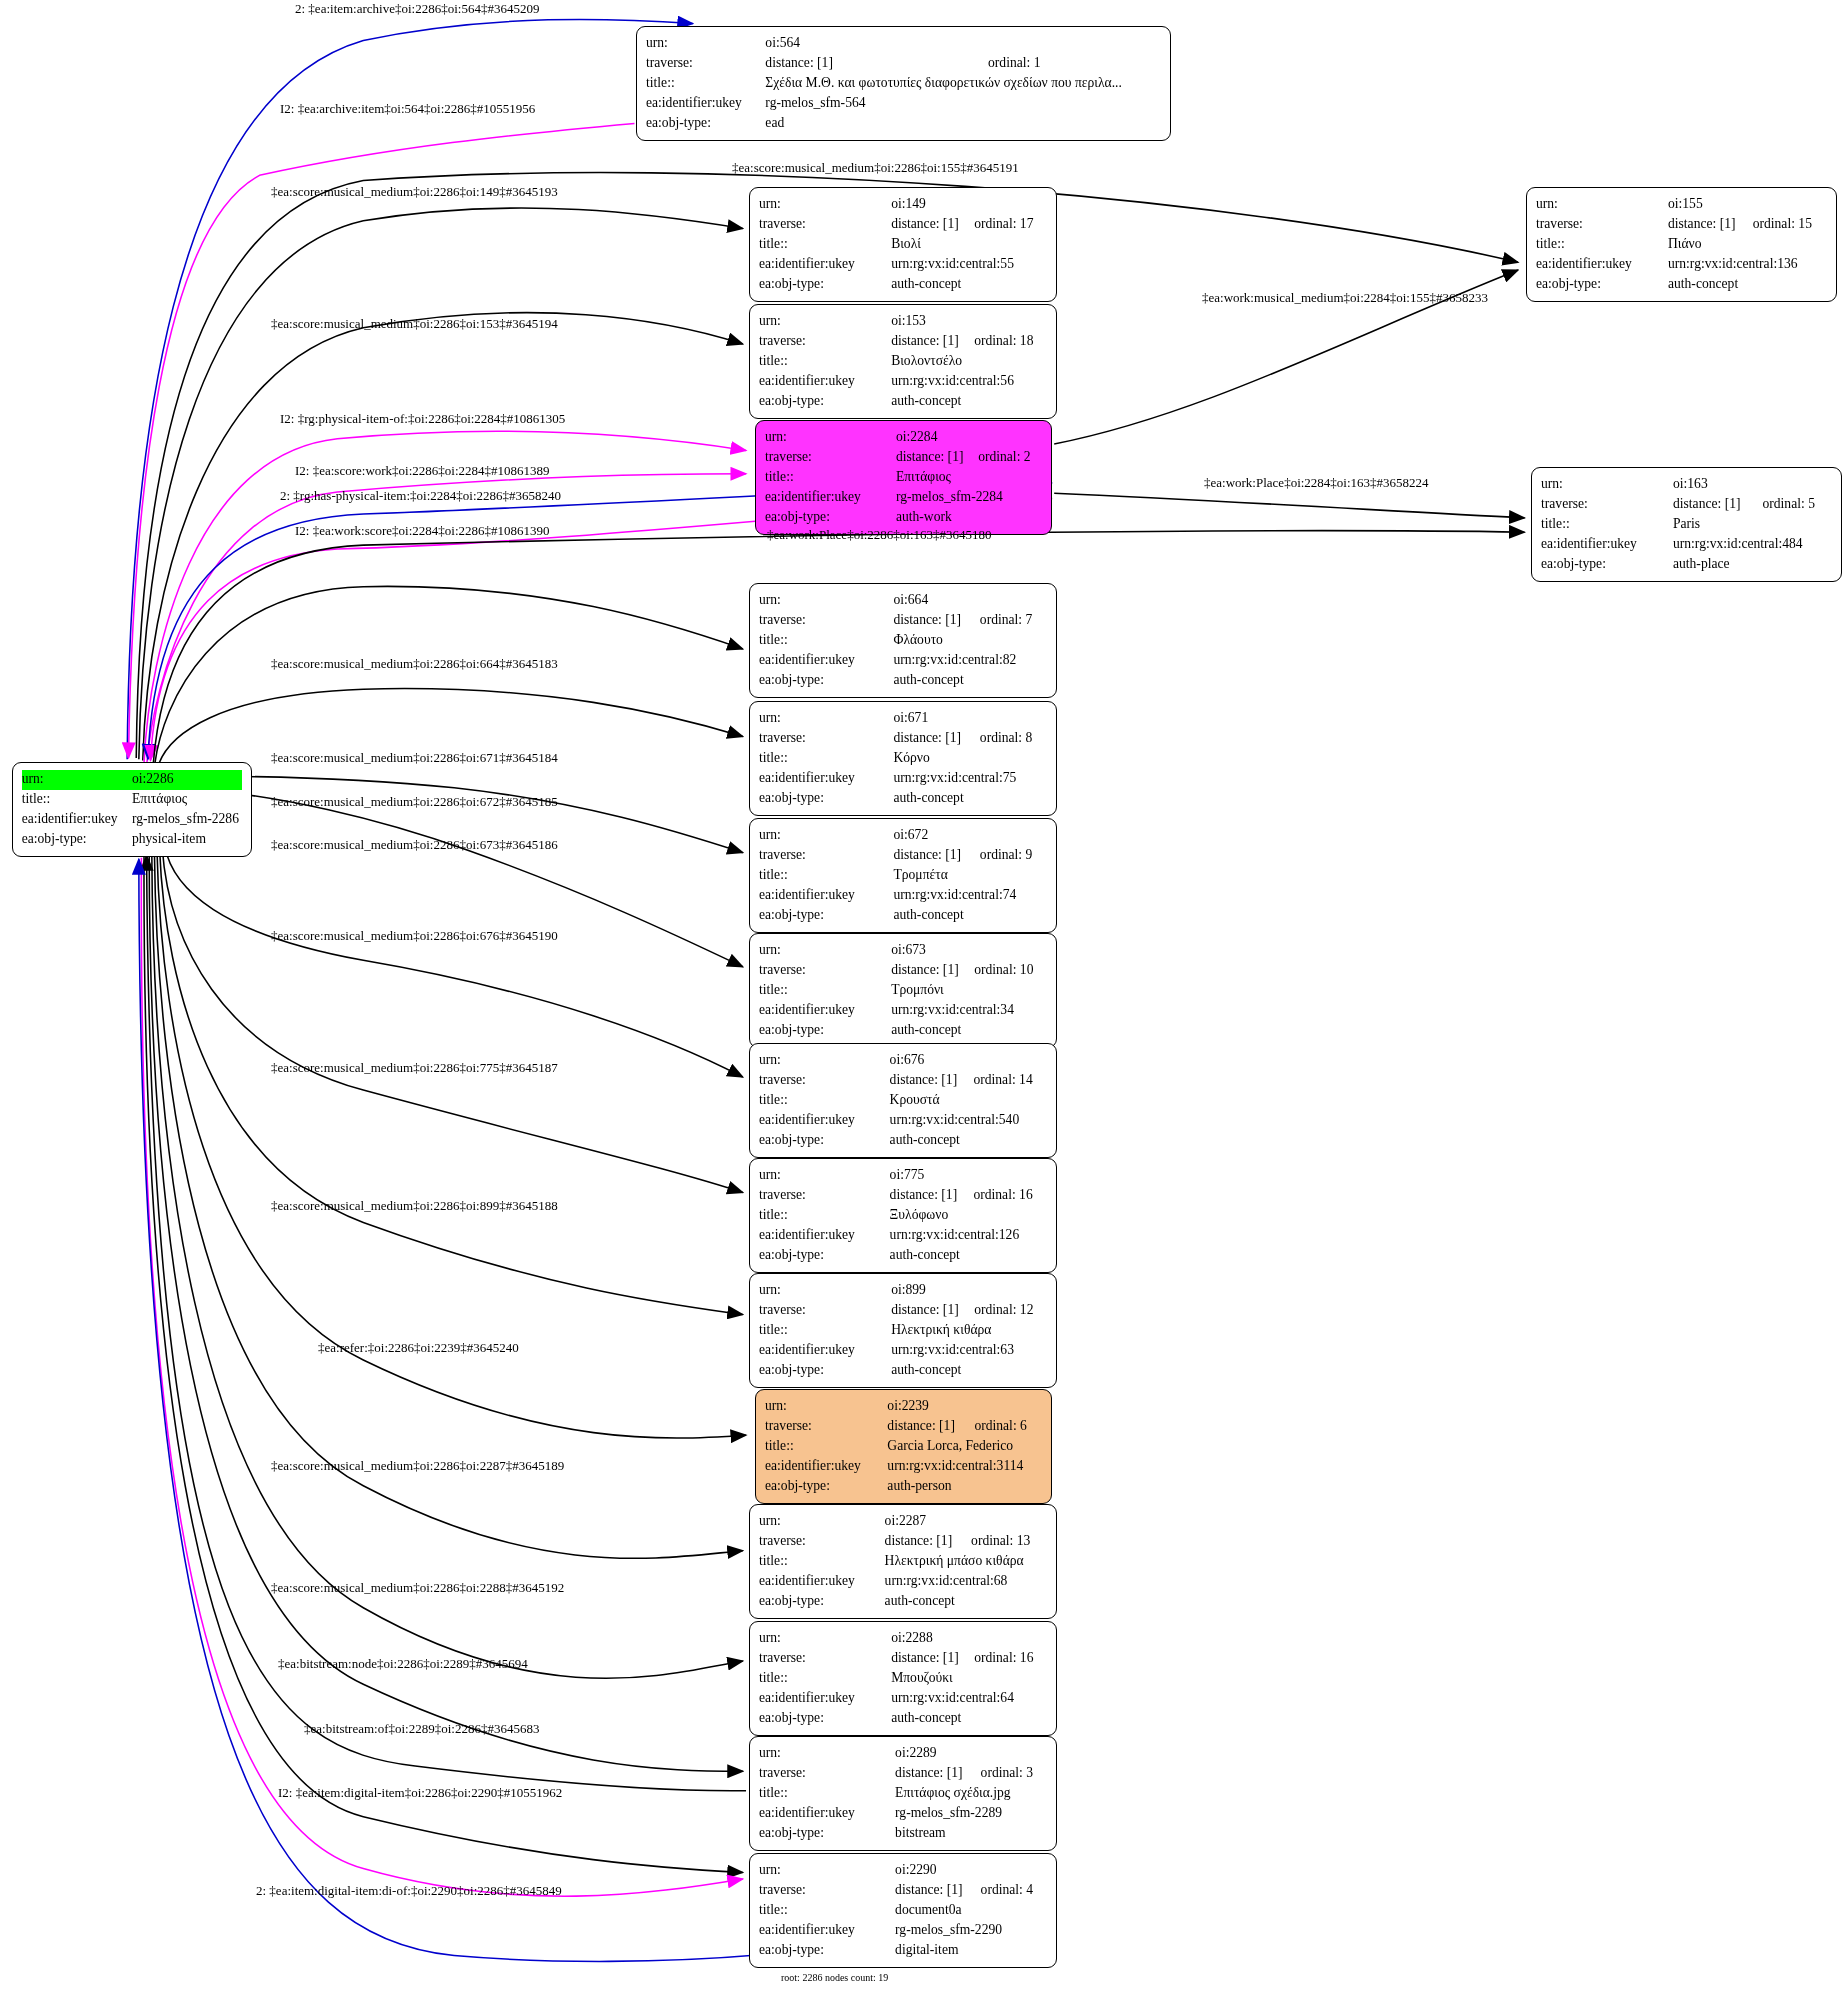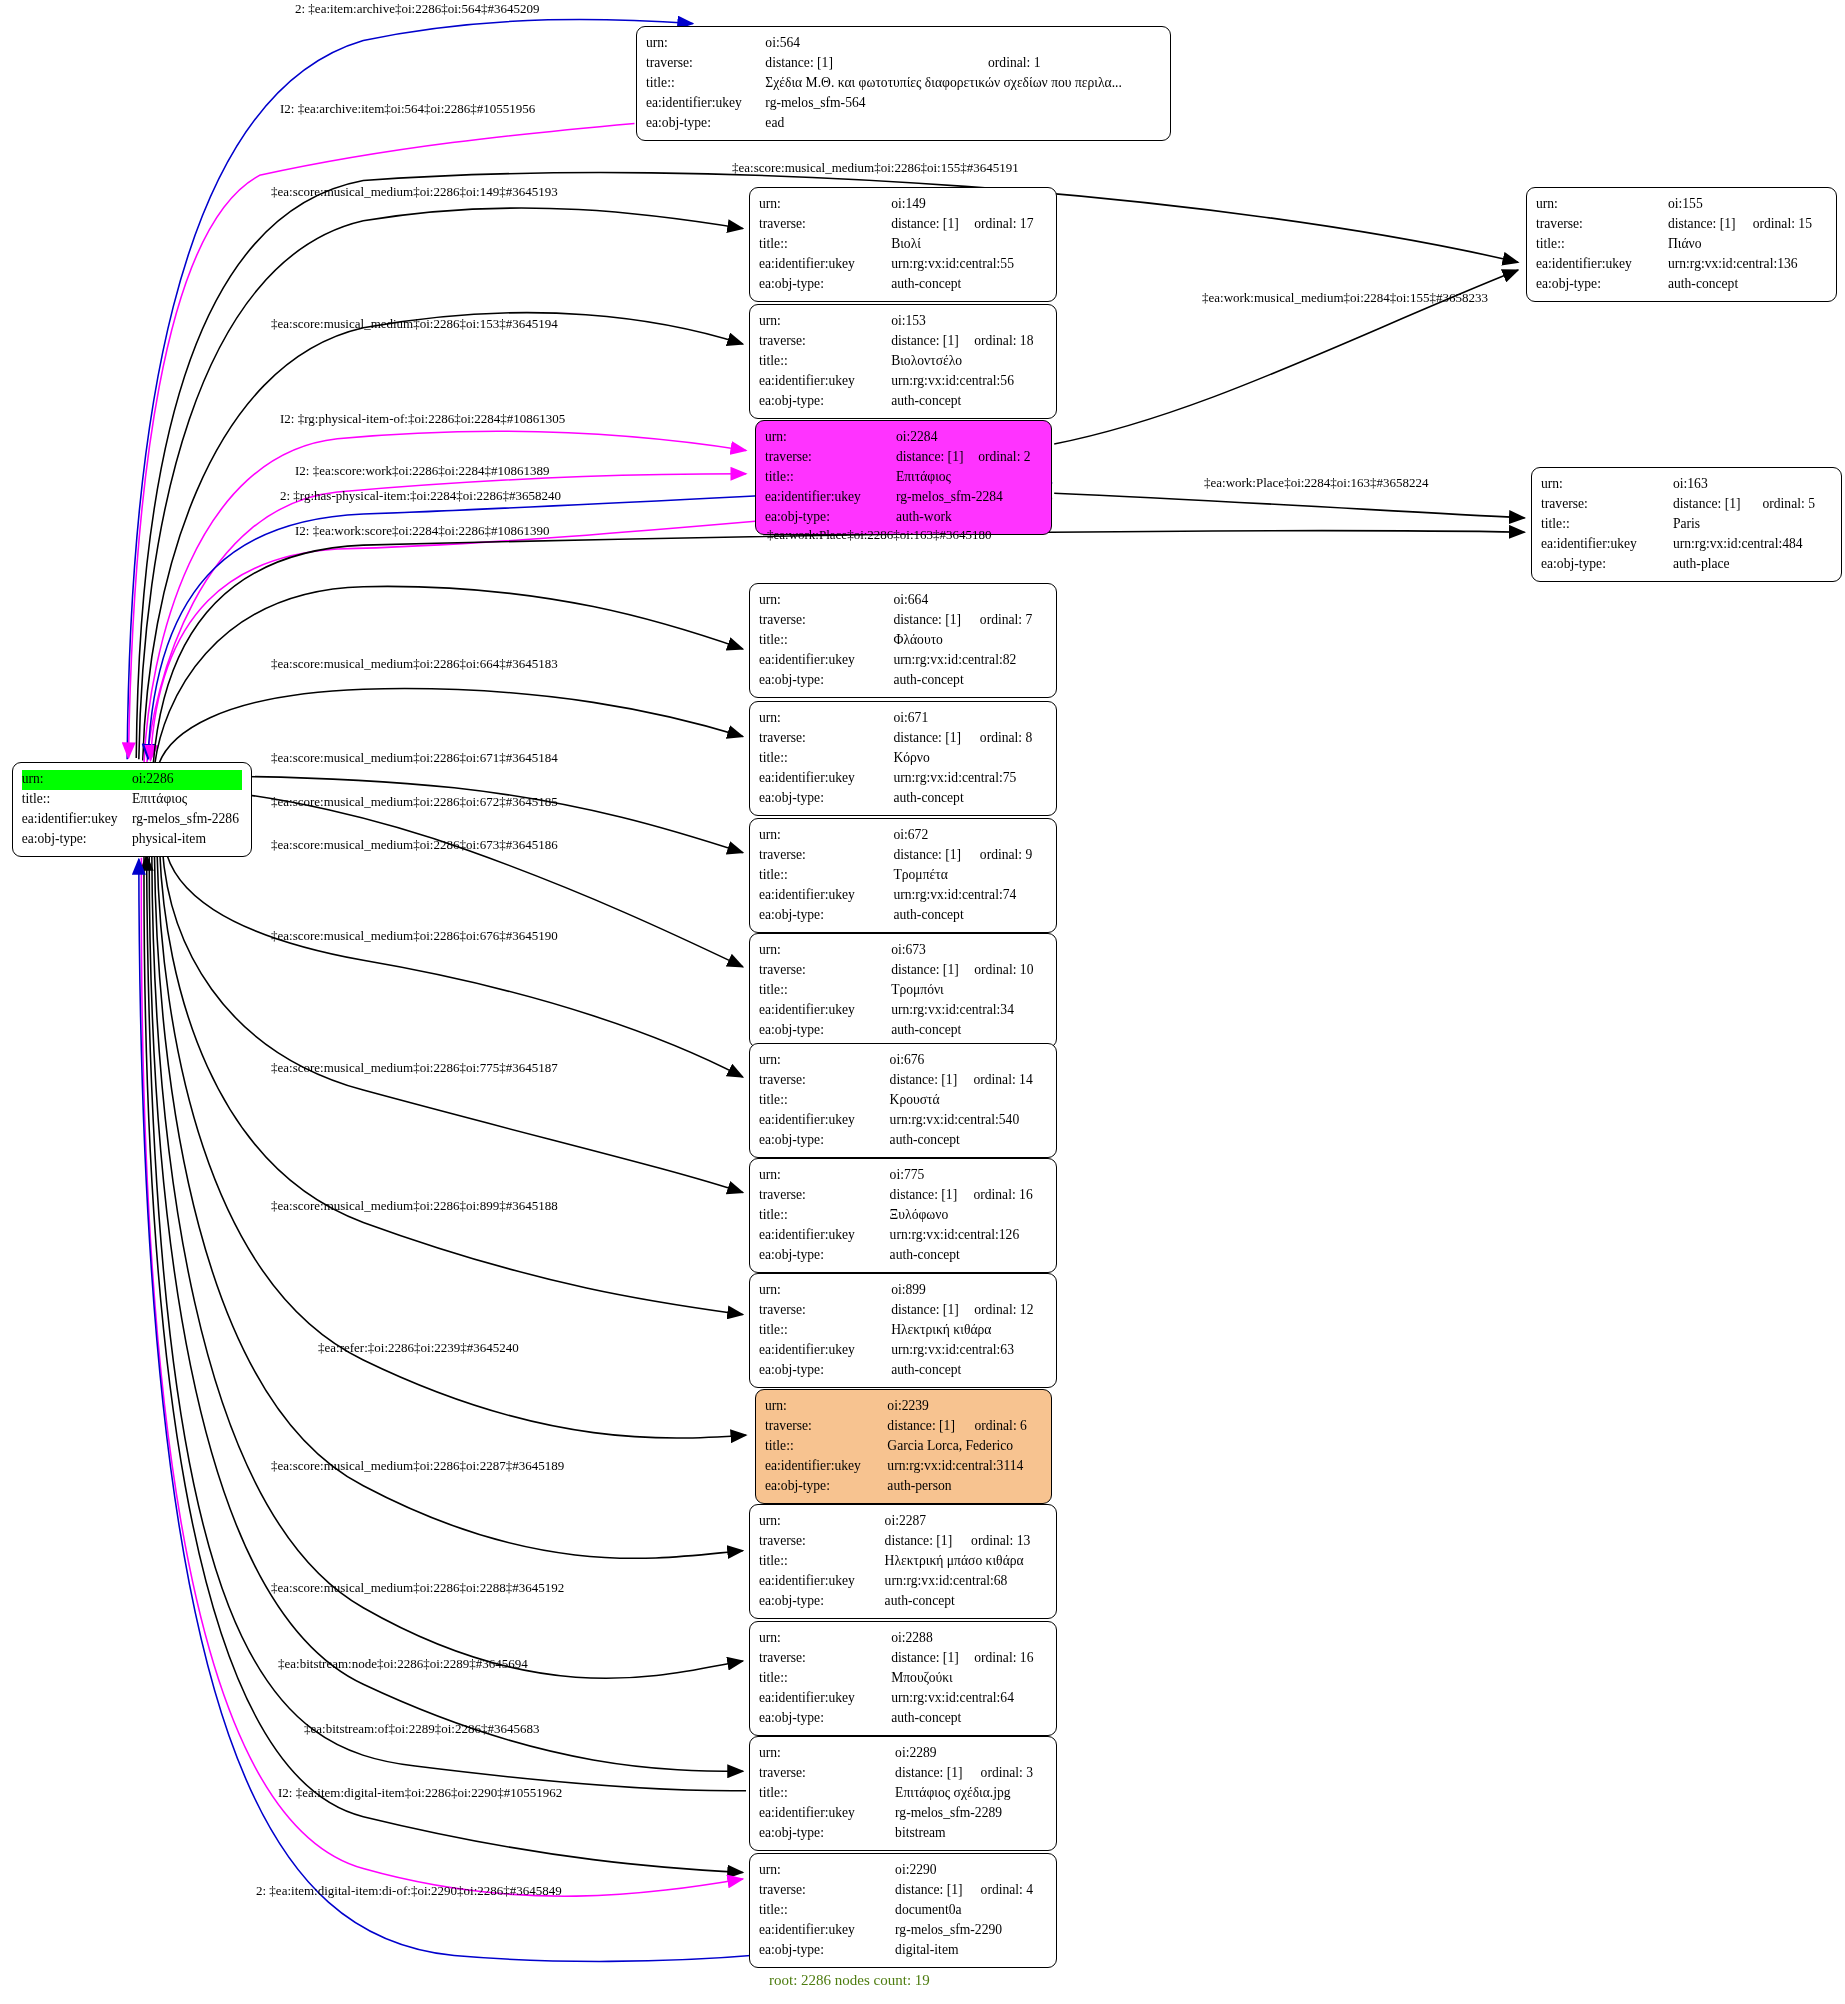--- a/index.html
+++ b/index.html
@@ -9,21 +9,21 @@
   .node{position:absolute;border:1.3px solid #000;border-radius:9px;background:#fff;box-sizing:border-box;
         padding:6.5px 9px 6.5px 9px;}
   .node table{border-collapse:collapse;width:100%;}
   .node td{font-size:13.6px;line-height:1.38;white-space:nowrap;padding:0 0 1.3px 0;vertical-align:top;}
   .node td.k{padding-right:11.7px;}
   .node td.v{}
   .hl-green{background:#00ff00;}
   .node.magenta{background:#ff33ff;}
   .node.orange{background:#f7c390;}
   .elabel{position:absolute;font-size:13px;white-space:nowrap;color:#000;line-height:1;}
-  .footer{position:absolute;font-size:15px;color:#4d7c0f;white-space:nowrap;}
+  .footer{position:absolute;font-size:10px;color:#000000;white-space:nowrap;margin-left:12px;}
   .ord{padding-left:22px;}
 </style>
 </head>
 <body>
 
 <div id="canvas">
 
   <svg class="edges" viewBox="0 0 2844 3090">
     <defs>
       <marker id="ah-black" markerWidth="11" markerHeight="9" refX="10" refY="4.5" orient="auto">

